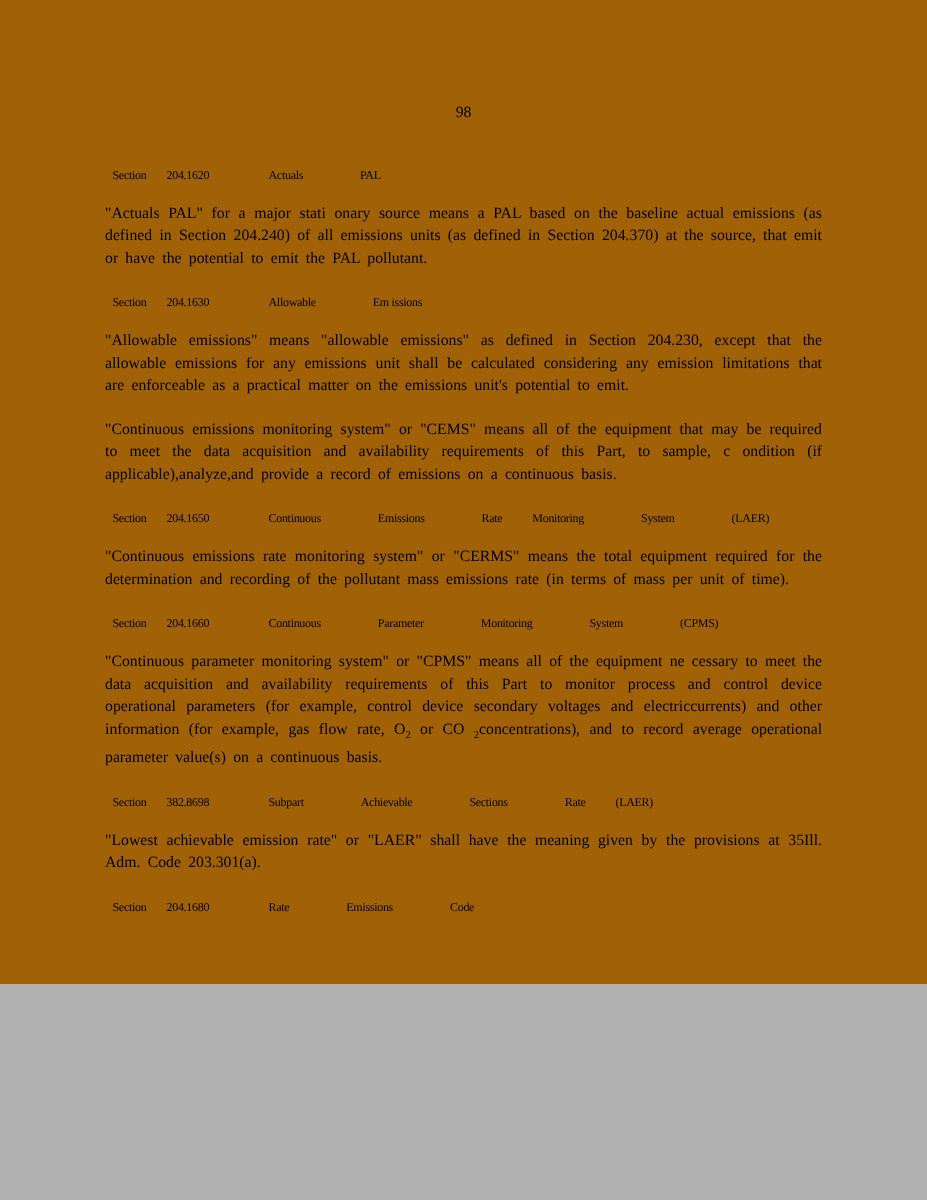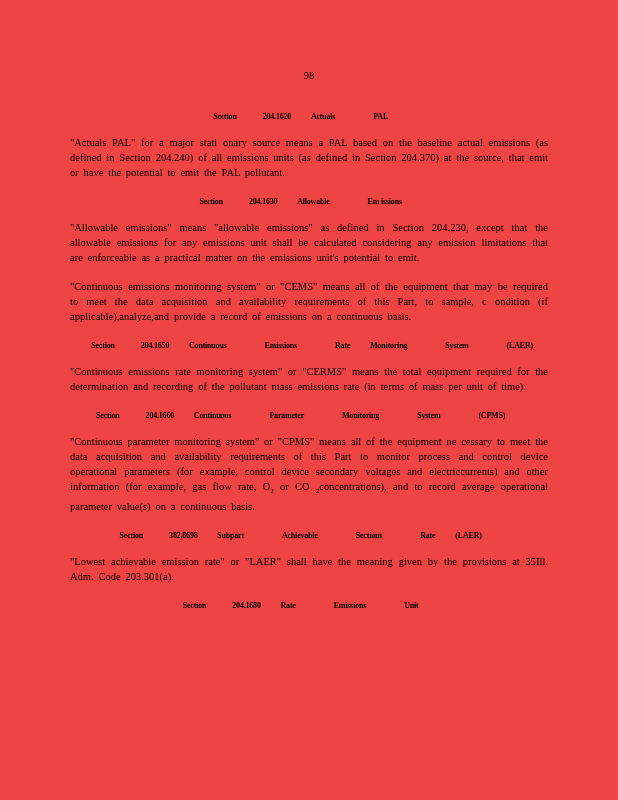--- a/index.html
+++ b/index.html
@@ -2,22 +2,22 @@
 <html><head>
 <meta charset="utf-8">
 <style>
   html, body {
     margin: 0;
     padding: 0;
     background: #b0b0b0;
   }
   .page {
     width: 618px;
-    height: 800px;
-    background: #ef4444;
+    height: 656px;
+    background: #a16207;
     margin: 0 auto;
     position: relative;
     box-sizing: border-box;
     font-family: "Liberation Serif", serif;
     color: #000000;
     overflow: hidden;
   }
   .page-number {
     position: absolute;
     top: 70px;
@@ -35,26 +35,25 @@
   }
   p.body-text {
     margin: 0 0 0 0;
     font-size: 10.5px;
     line-height: 15px;
     text-align: justify;
     text-justify: inter-word;
     word-spacing: 2.2px;
   }
   .section-head {
-    margin: 17px 0 0 15px;
+    margin: 17px 0 0 5px;
     font-size: 8px;
-    font-weight: bold;
+    font-weight: normal;
     letter-spacing: -0.2px;
     white-space: nowrap;
-    text-align: center;
   }
   .section-head .sh-label {
     display: inline-block;
     width: 36px;
   }
   .section-head .sh-num {
     display: inline-block;
     width: 68px;
   }
   .section-head .sh-w {
@@ -109,17 +108,17 @@
 
     <p class="body-text after-head"><span>"Continuous parameter monitoring system" or "CPMS" means all of the equipment ne cessary to meet the data acquisition and availability requirements of this Part to monitor process and control device operational parameters (for example, control device secondary voltages and electriccurrents) and other information (for example, gas flow rate, O</span><sub>2</sub><span> or CO </span><sub>2</sub><span>concentrations), and to record average operational parameter value(s) on a continuous basis.</span></p>
 
     <div class="section-head">
       <span class="sh-label">Section</span><span class="sh-num">382.8698</span><span class="sh-w">Subpart</span><span class="sh-w">Achievable</span><span class="sh-w">Sections</span><span class="sh-w tight">Rate</span><span class="sh-w">(LAER)</span>
     </div>
 
     <p class="body-text after-head">"Lowest achievable emission rate" or "LAER" shall have the meaning given by the provisions at 35Ill. Adm. Code 203.301(a).</p>
 
     <div class="section-head">
-      <span class="sh-label">Section</span><span class="sh-num">204.1680</span><span class="sh-w">Rate</span><span class="sh-w">Emissions</span><span class="sh-w">Unit</span>
+      <span class="sh-label">Section</span><span class="sh-num">204.1680</span><span class="sh-w">Rate</span><span class="sh-w">Emissions</span><span class="sh-w">Code</span>
     </div>
 
   </div>
 </div>
 
 </body></html>

